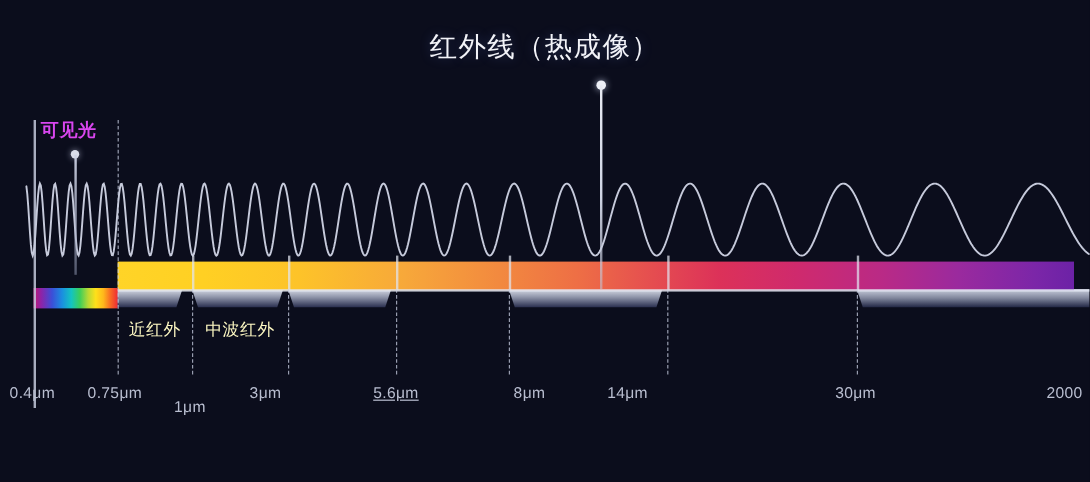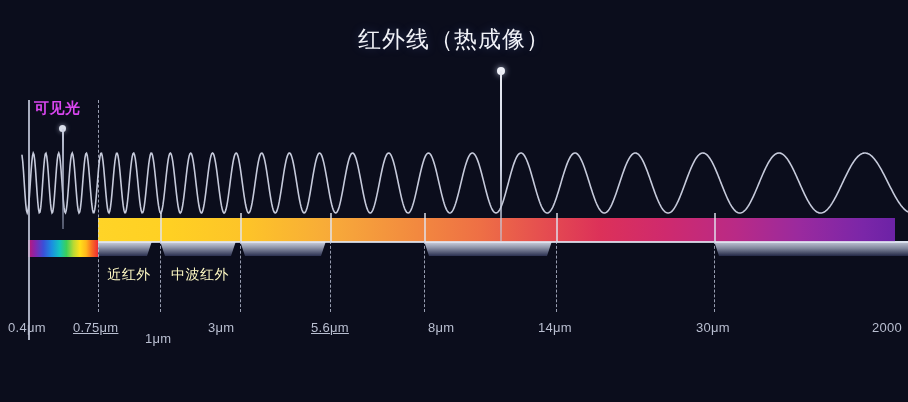--- a/index.html
+++ b/index.html
@@ -165,22 +165,22 @@
 
   <div class="vis-bracket-left" style="left:28px;top:100px;height:240px;"></div>
   <div class="vis-label" style="left:34px;top:99px;">可见光</div>
   <div class="vis-pointer-dot" style="left:59px;top:125px;"></div>
   <div class="vis-pointer" style="left:62px;top:129px;height:100px;"></div>
 
   <div class="band-label" style="left:98px;top:266px;width:62px;">近红外</div>
   <div class="band-label" style="left:160px;top:266px;width:80px;">中波红外</div>
 
   <div class="tick-label" style="left:8px;top:320px;">0.4μm</div>
-  <div class="tick-label" style="left:73px;top:320px;text-decoration:underline;">0.75μm</div>
+  <div class="tick-label" style="left:73px;top:320px;">0.75μm</div>
   <div class="tick-label" style="left:145px;top:331px;">1μm</div>
   <div class="tick-label" style="left:208px;top:320px;">3μm</div>
   <div class="tick-label" style="left:311px;top:320px;text-decoration:underline;">5.6μm</div>
   <div class="tick-label" style="left:428px;top:320px;">8μm</div>
-  <div class="tick-label" style="left:538px;top:320px;">14μm</div>
+  <div class="tick-label" style="left:506px;top:320px;">14μm</div>
   <div class="tick-label" style="left:696px;top:320px;">30μm</div>
   <div class="tick-label" style="left:872px;top:320px;">2000</div>
 
 </div>
 
 </body></html>

